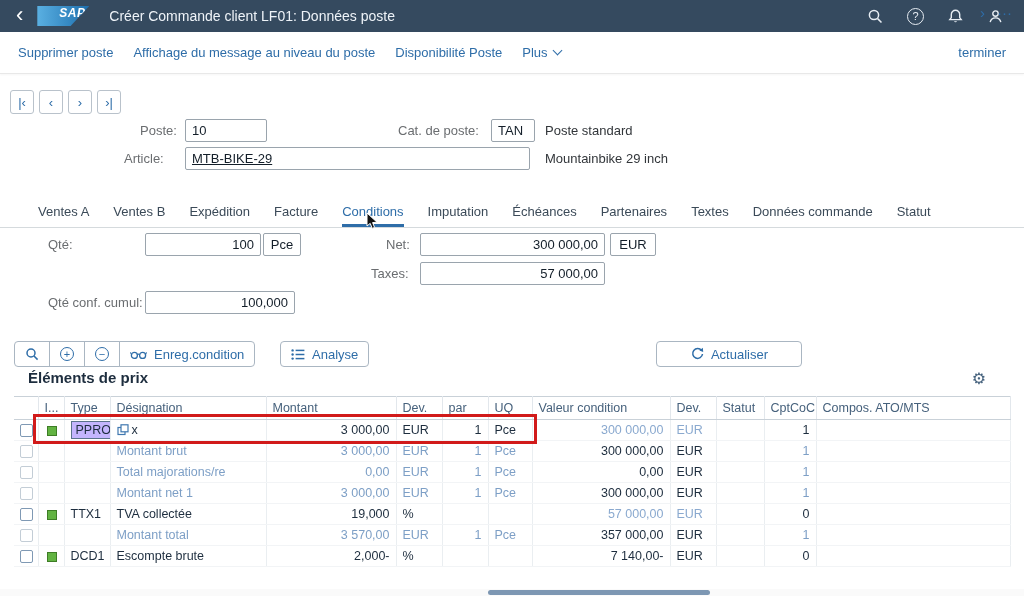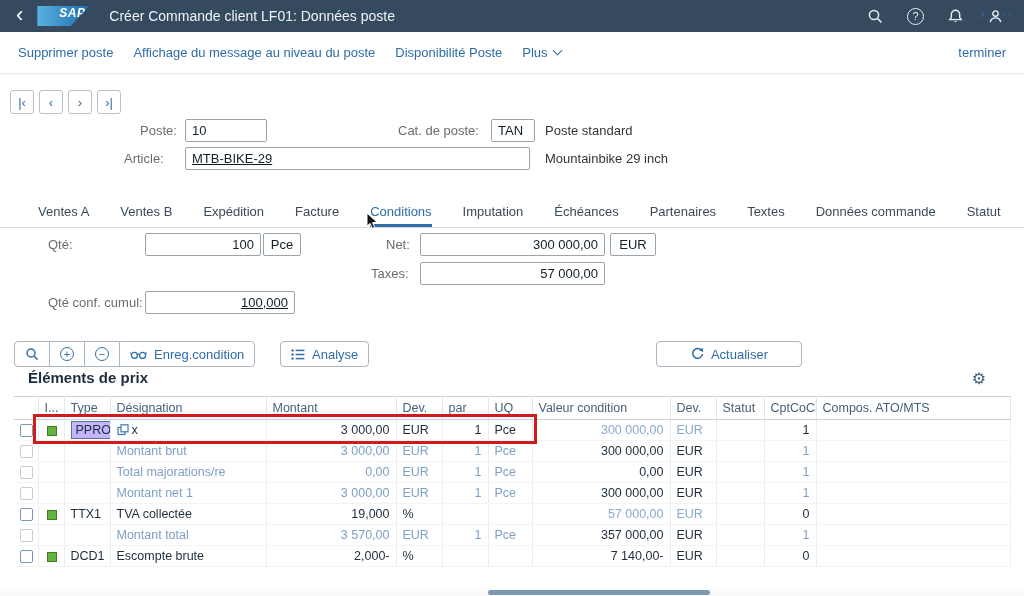--- a/index.html
+++ b/index.html
@@ -37,21 +37,21 @@
 
   
   .hf-label { position:absolute; font-size:13px; color:#6a6d70; }
   .hf-desc  { position:absolute; font-size:13px; color:#32363a; }
   .field { position:absolute; height:23px; border:1px solid #9aa4ad; border-radius:2px; background:#fff;
            font-family:inherit; font-size:13px; color:#131e29; padding:0 6px; }
   .underl { text-decoration:underline; }
 
   
   .tabs { position:absolute; top:198px; left:0; right:0; height:30px; border-bottom:1px solid #d5dadd;
-          display:flex; align-items:stretch; gap:31px; padding-left:38px; }
+          display:flex; align-items:stretch; gap:24px; padding-left:38px; }
   .tab { font-size:13px; color:#3b4a58; display:flex; align-items:center; cursor:pointer;
          border-bottom:3px solid transparent; padding-bottom:0; }
   .tab.selected { color:#2e6da8; border-bottom-color:#2e6da8; }
   .tabs-right { position:absolute; right:12px; top:4px; display:flex; gap:12px; color:#2e6da8; font-size:15px; }
   .tabs-right span { cursor:pointer; }
 
   
   .cf-label { position:absolute; font-size:13px; color:#6a6d70; }
   .unitbox { position:absolute; height:23px; border:1px solid #9aa4ad; border-radius:2px; background:#fff;
              font-size:13px; color:#131e29; display:flex; align-items:center; justify-content:center; }
@@ -200,21 +200,21 @@
   <span class="unitbox" style="left:263px; top:233px; width:38px;">Pce</span>
 
   <span class="cf-label" style="left:386px; top:237px;">Net:</span>
   <input class="field num-right" style="left: 420px; top: 233px; width: 185px;" value="300 000,00">
   <span class="unitbox" style="left:610px; top:233px; width:46px;">EUR</span>
 
   <span class="cf-label" style="left:371px; top:266px;">Taxes:</span>
   <input class="field num-right" style="left: 420px; top: 262px; width: 185px;" value="57 000,00">
 
   <span class="cf-label" style="left:48px; top:295px;">Qté conf. cumul:</span>
-  <input class="field num-right" style="left: 145px; top: 291px; width: 150px; text-decoration: underline;" value="100,000">
+  <input class="field num-right" style="left: 145px; top: 291px; width: 150px;" value="100,000">
 
   <div class="toolbar">
     <div class="tgroup" style="left:0;">
       <button class="tbtn">
         <svg width="14" height="14" viewBox="0 0 14 14">
             <circle cx="6" cy="6" r="4" fill="none" stroke="#2e6da8" stroke-width="1.5"></circle>
             <line x1="9" y1="9" x2="12.6" y2="12.6" stroke="#2e6da8" stroke-width="1.5"></line>
           </svg>
       </button>
       <button class="tbtn">

